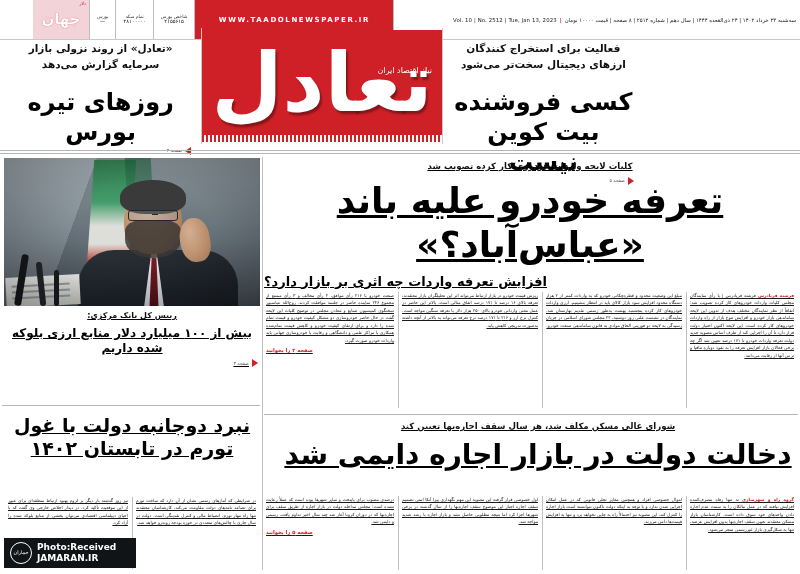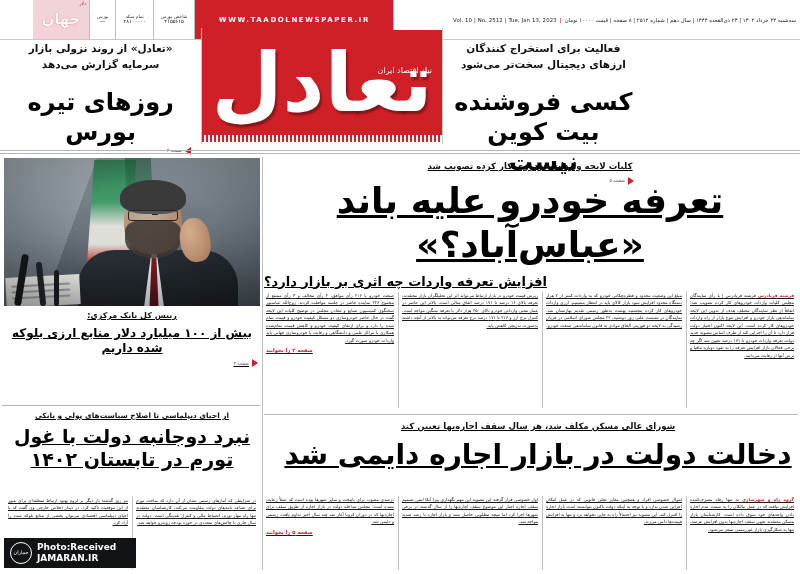--- a/index.html
+++ b/index.html
@@ -398,21 +398,20 @@
     <div class="bighead" style="font-size:12px; margin-top:4px;">بیش از ۱۰۰ میلیارد دلار منابع ارزی بلوکه شده داریم</div>
     <div class="readmore" style="margin-top:4px;">
       <span class="tri flip"></span>
       <span class="rtxt">صفحه ۳</span>
     </div>
   </div>
 
   <div class="hrule" style="top:405px; left:2px; width:258px;"></div>
 
   <div class="sec" style="left:6px; top:410px; width:252px;">
-    <div class="kicker" style="font-size:7.4px;">از احیای دیپلماسی تا اصلاح سیاست‌های پولی و بانکی</div>
     <div class="bighead" style="font-size:19px; margin-top:4px;">نبرد دوجانبه دولت با غول تورم در تابستان ۱۴۰۲</div>
   </div>
 
   <div class="body-col sec" style="left:136px; top:497px; width:120px; height:72px;">
     <p>در شرایطی که آمارهای رسمی نشان از آن دارد که ساخت تورم برای تصاعد نامه‌های دولت مقاومت می‌کند، کارشناسان معتقدند تنها راه مهار تورم، انضباط مالی و کنترل نقدینگی است. دولت در سال جاری با چالش‌های متعددی در حوزه بودجه روبه‌رو خواهد شد.</p>
   </div>
   <div class="body-col sec" style="left:8px; top:497px; width:120px; height:72px;">
     <p>نیز روز گذشته بار دیگر بر لزوم بهبود ارتباط منطقه‌ای برای عبور از این موقعیت تأکید کرد. در دیدار اجلاس خارجی وی گفت که با احیای دیپلماسی اقتصادی می‌توان بخشی از منابع بلوکه شده را آزاد کرد.</p>
   </div>
   <div class="vrule" style="left:132px; top:497px; height:72px;"></div>

